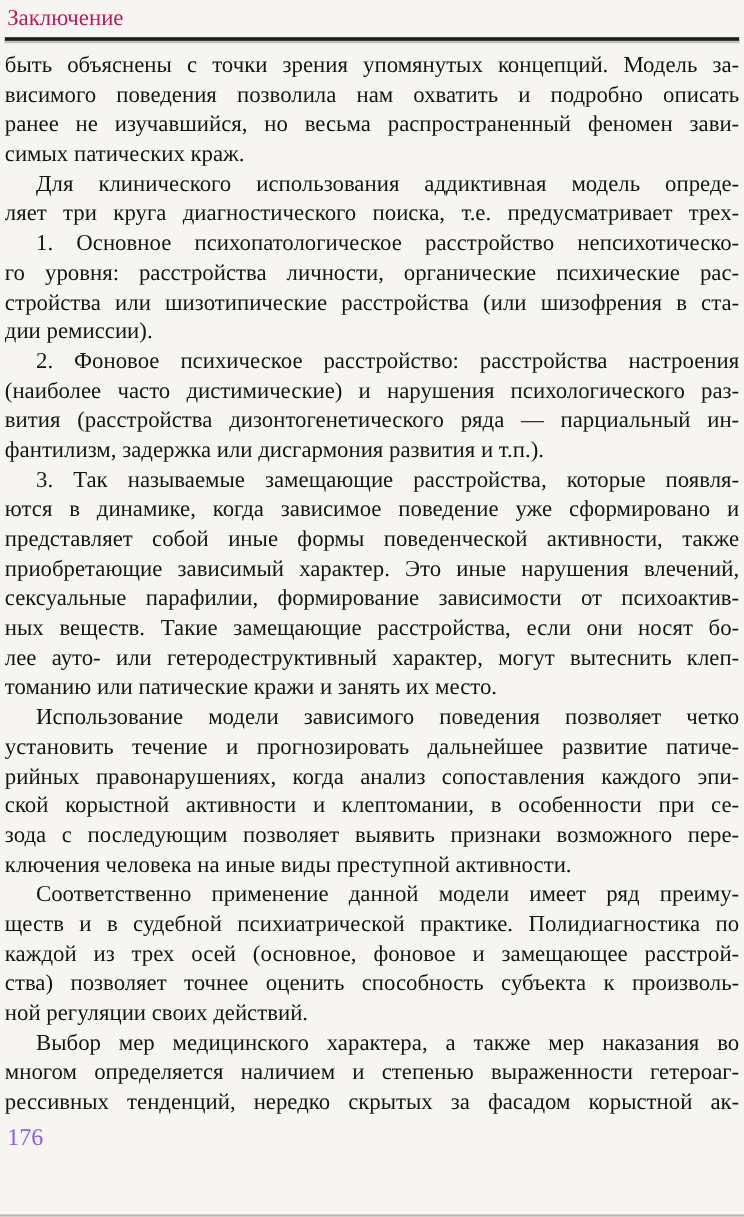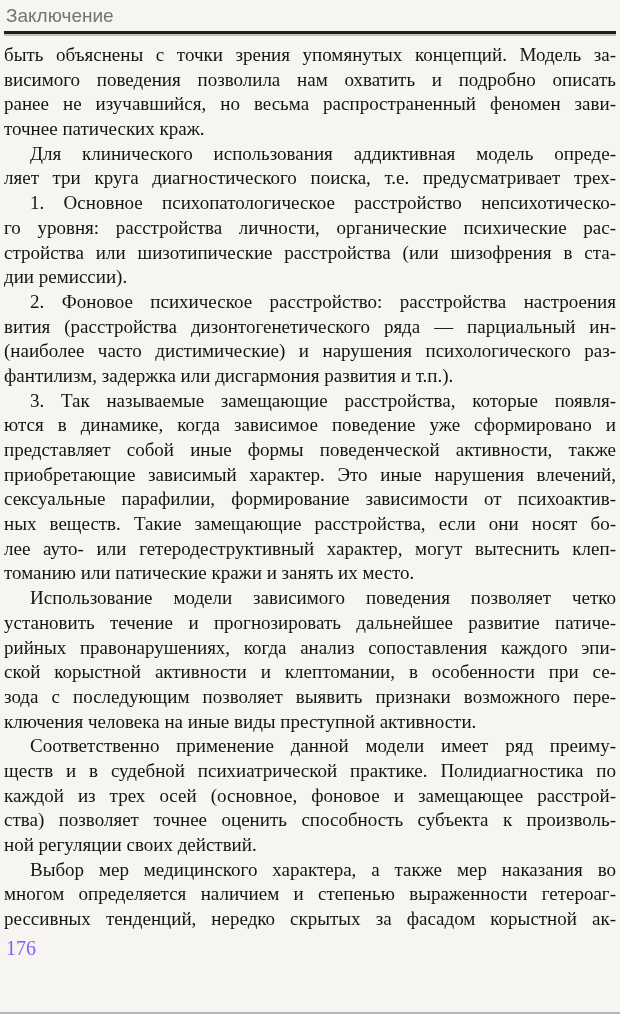--- a/index.html
+++ b/index.html
@@ -13,24 +13,24 @@
     height: 1014px;
     box-sizing: border-box;
     background: #f6f5f1;
     padding: 4px 4px 0 4px;
     overflow: hidden;
     font-family: "Liberation Serif", "DejaVu Serif", serif;
     color: #141414;
     border-bottom: 2px solid #b9b6b0;
   }
   .running-header {
-    font-family: Liberation Sans, sans-serif;
+    font-family: Liberation Serif, serif;
     font-size: 19px;
     line-height: 24px;
-    color: #737373;
+    color: #be185d;
     padding-left: 2px;
   }
   .header-rule {
     height: 3px;
     background: #1d1d1d;
     margin-top: 3px;
     box-shadow: 0 2px 0 rgba(30,30,30,0.25);
   }
   .text-body {
     margin-top: 9px;
@@ -61,30 +61,30 @@
 </head>
 <body>
 
 <div class="page">
   <div class="running-header">Заключение</div>
   <div class="header-rule"></div>
   <div class="text-body">
       <div class="line">быть объяснены с точки зрения упомянутых концепций. Модель за-</div>
       <div class="line">висимого поведения позволила нам охватить и подробно описать</div>
       <div class="line">ранее не изучавшийся, но весьма распространенный феномен зави-</div>
-      <div class="line last">точнее патических краж.</div>
+      <div class="line last">симых патических краж.</div>
       <div class="line indent">Для клинического использования аддиктивная модель опреде-</div>
       <div class="line">ляет три круга диагностического поиска, т.е. предусматривает трех-</div>
       <div class="line indent">1. Основное психопатологическое расстройство непсихотическо-</div>
       <div class="line">го уровня: расстройства личности, органические психические рас-</div>
       <div class="line">стройства или шизотипические расстройства (или шизофрения в ста-</div>
       <div class="line last">дии ремиссии).</div>
       <div class="line indent">2. Фоновое психическое расстройство: расстройства настроения</div>
+      <div class="line">(наиболее часто дистимические) и нарушения психологического раз-</div>
       <div class="line">вития (расстройства дизонтогенетического ряда — парциальный ин-</div>
-      <div class="line">(наиболее часто дистимические) и нарушения психологического раз-</div>
       <div class="line last">фантилизм, задержка или дисгармония развития и т.п.).</div>
       <div class="line indent">3. Так называемые замещающие расстройства, которые появля-</div>
       <div class="line">ются в динамике, когда зависимое поведение уже сформировано и</div>
       <div class="line">представляет собой иные формы поведенческой активности, также</div>
       <div class="line">приобретающие зависимый характер. Это иные нарушения влечений,</div>
       <div class="line">сексуальные парафилии, формирование зависимости от психоактив-</div>
       <div class="line">ных веществ. Такие замещающие расстройства, если они носят бо-</div>
       <div class="line">лее ауто- или гетеродеструктивный характер, могут вытеснить клеп-</div>
       <div class="line last">томанию или патические кражи и занять их место.</div>
       <div class="line indent">Использование модели зависимого поведения позволяет четко</div>

